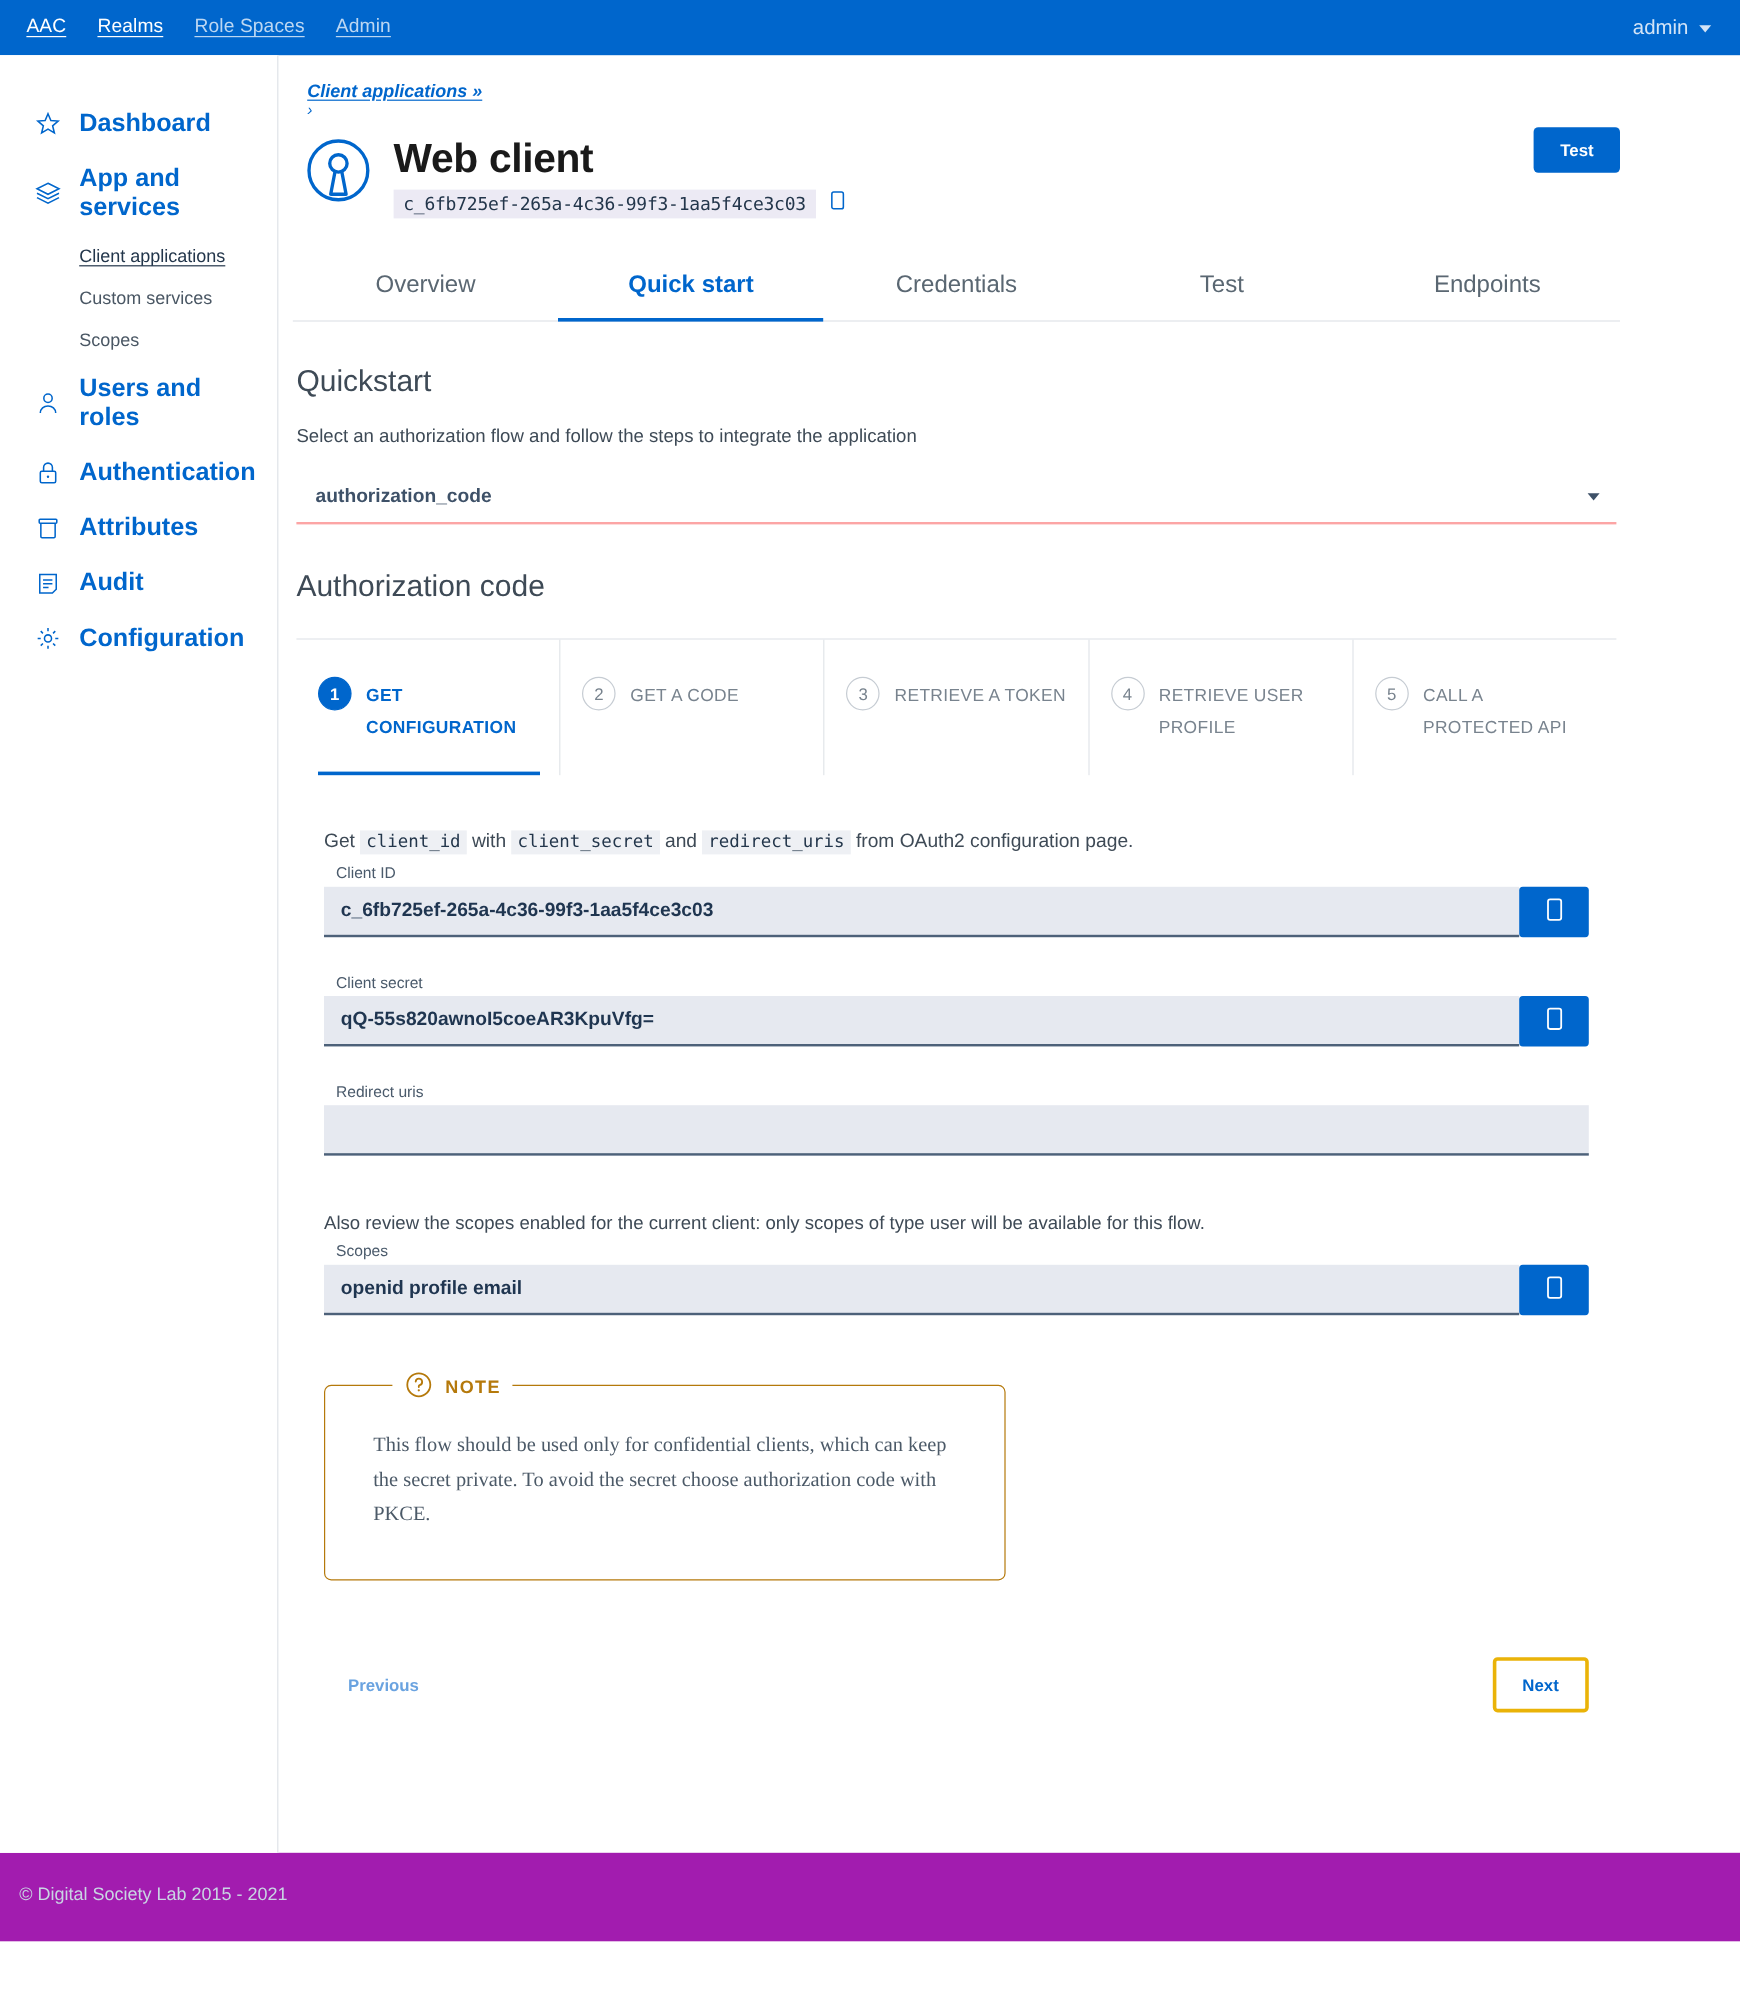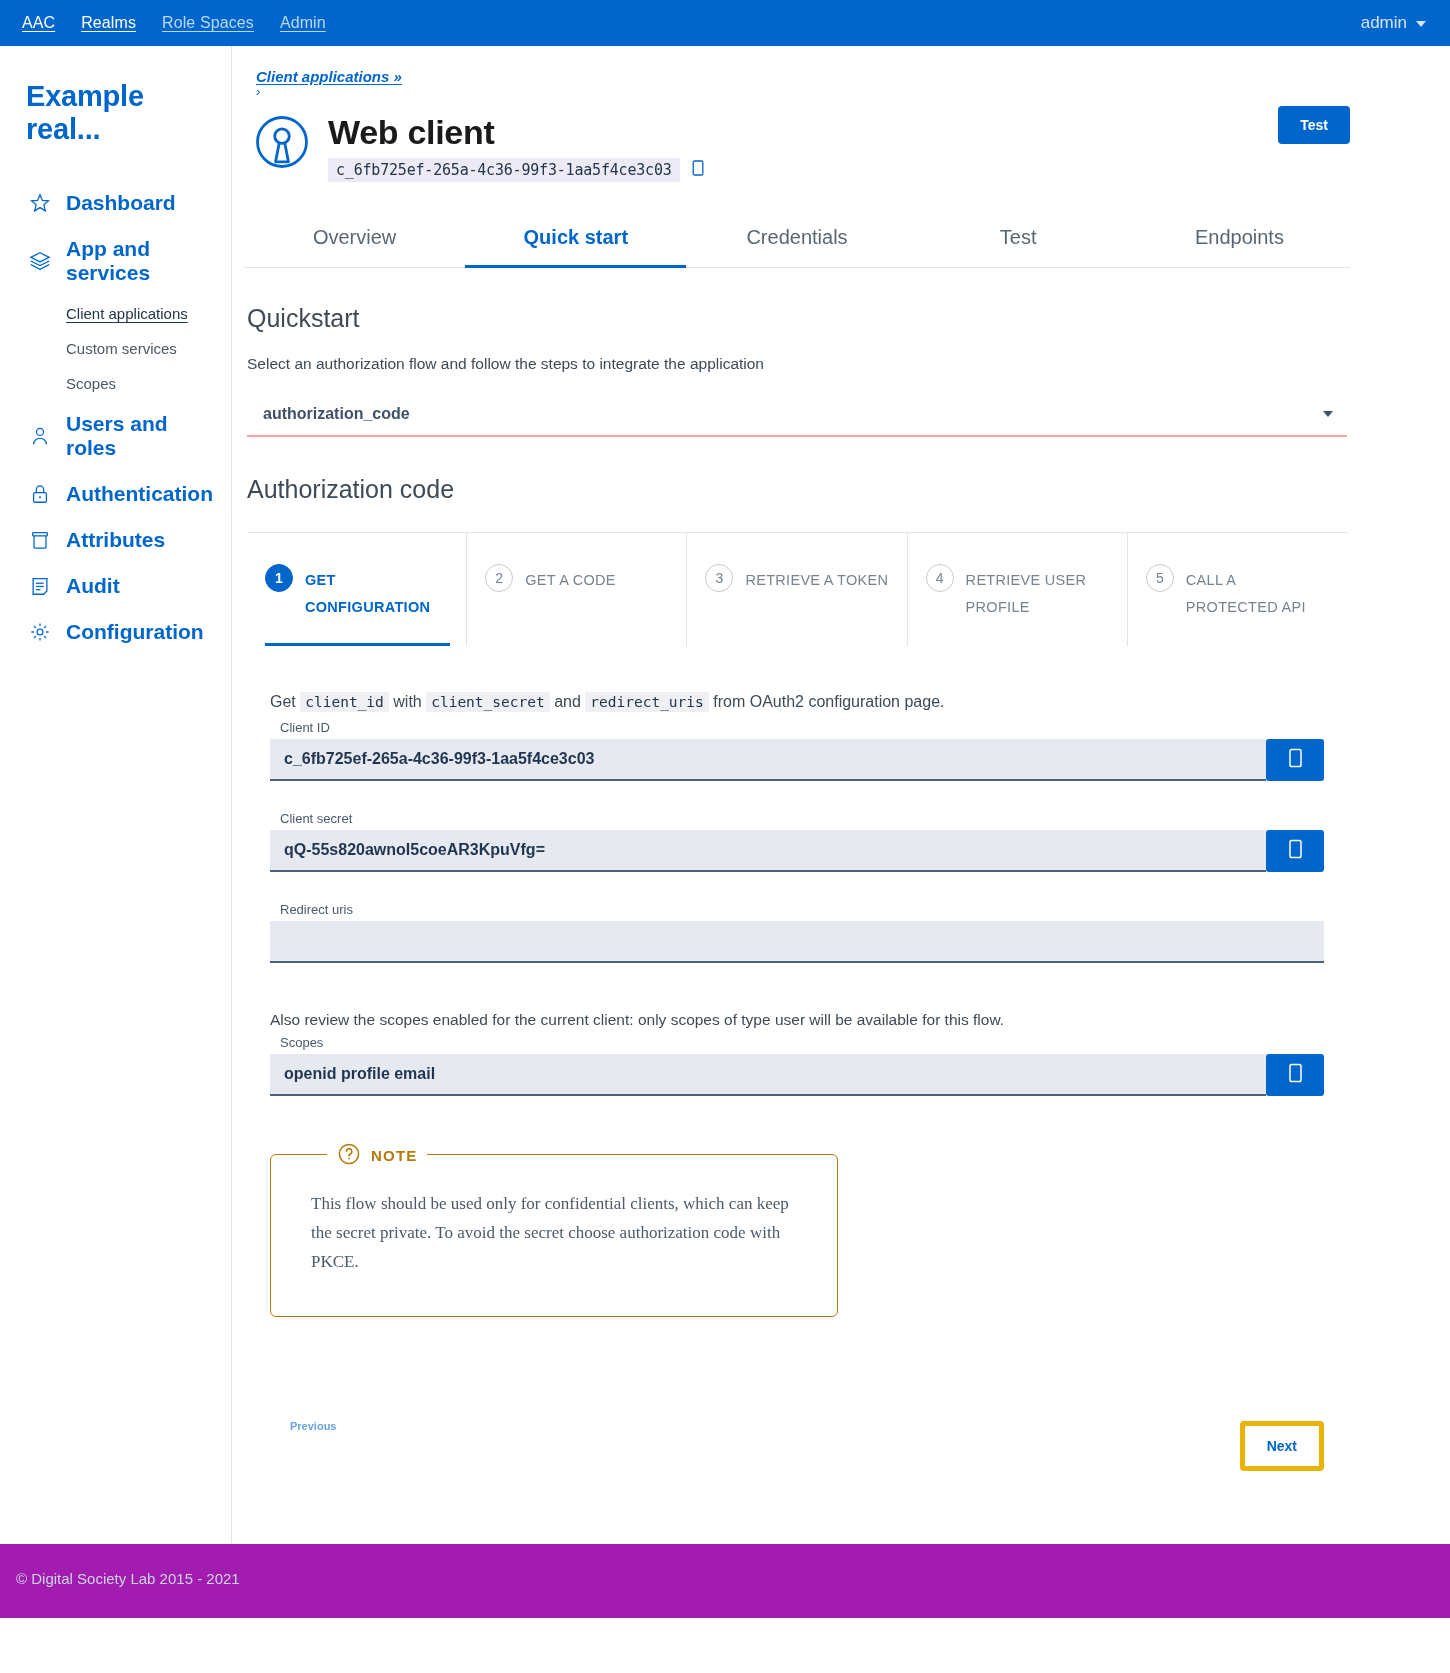--- a/index.html
+++ b/index.html
@@ -340,38 +340,37 @@
   }
 
   
   .step-nav {
     display: flex;
     align-items: center;
     margin: 64px 0 0 0;
     padding: 0 0 60px 0;
   }
   .prev-link {
-    font-size: 11px;
+    font-size: 14px;
     color: #6aa3e0;
     padding: 12px 20px;
     cursor: pointer;
     font-weight: bold;
   }
   .next-btn {
     margin-left: auto;
     background: #ffffff;
-    border: 5px solid #eab308;
+    border: 3px solid #eab308;
     border-radius: 4px;
     color: #0066cc;
     font-size: 14px;
     font-weight: bold;
     padding: 12px 22px;
     cursor: pointer;
     font-family: inherit;
-    margin-top: 40px;
   }
 
   
   .footer {
     background: #a21caf;
     color: #c9d5e3;
     font-size: 15px;
     padding: 26px 0 26px 16px;
     height: 74px;
   }
@@ -388,21 +387,20 @@
   </div>
   <div class="topnav-right">
     <span>admin</span>
     <span class="caret-down"></span>
   </div>
 </div>
 
 <div class="shell">
 
   <aside class="sidebar">
-    <div class="realm-title">Example real...</div>
 
     <div class="nav-item">
       <span>
         <svg width="22" height="22" viewBox="0 0 24 24" fill="none" stroke="#0066cc" stroke-width="1.4">
           <polygon points="12,3 14.6,9.2 21.2,9.7 16.2,14 17.8,20.5 12,17 6.2,20.5 7.8,14 2.8,9.7 9.4,9.2"></polygon>
         </svg>
       </span>
       <span>Dashboard</span>
     </div>
 

